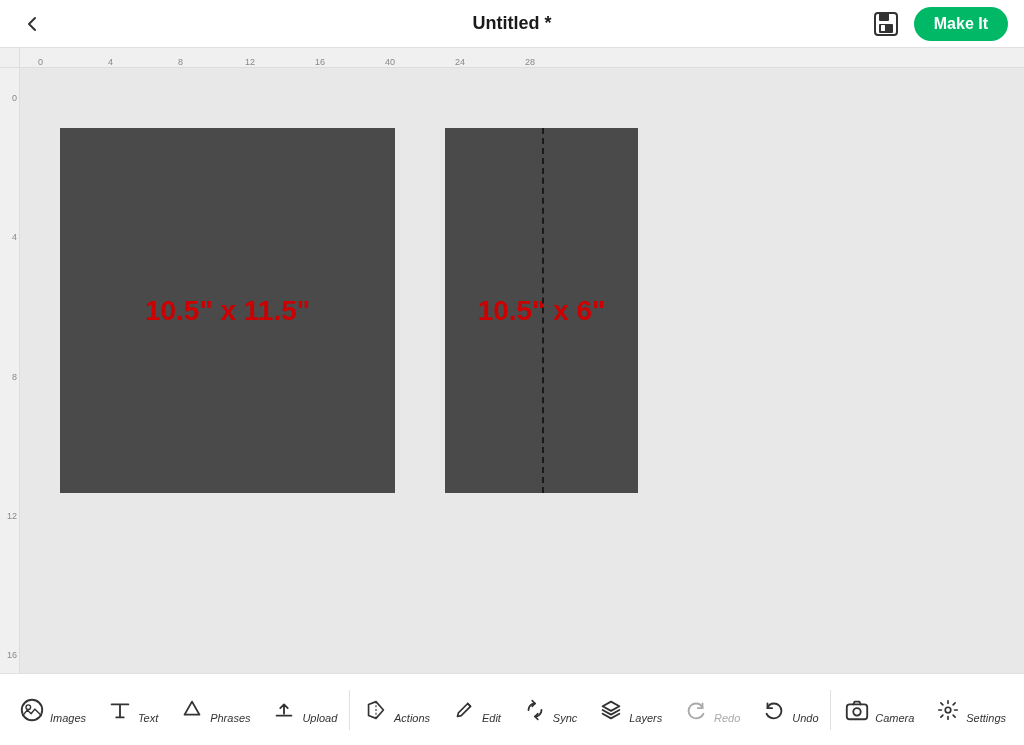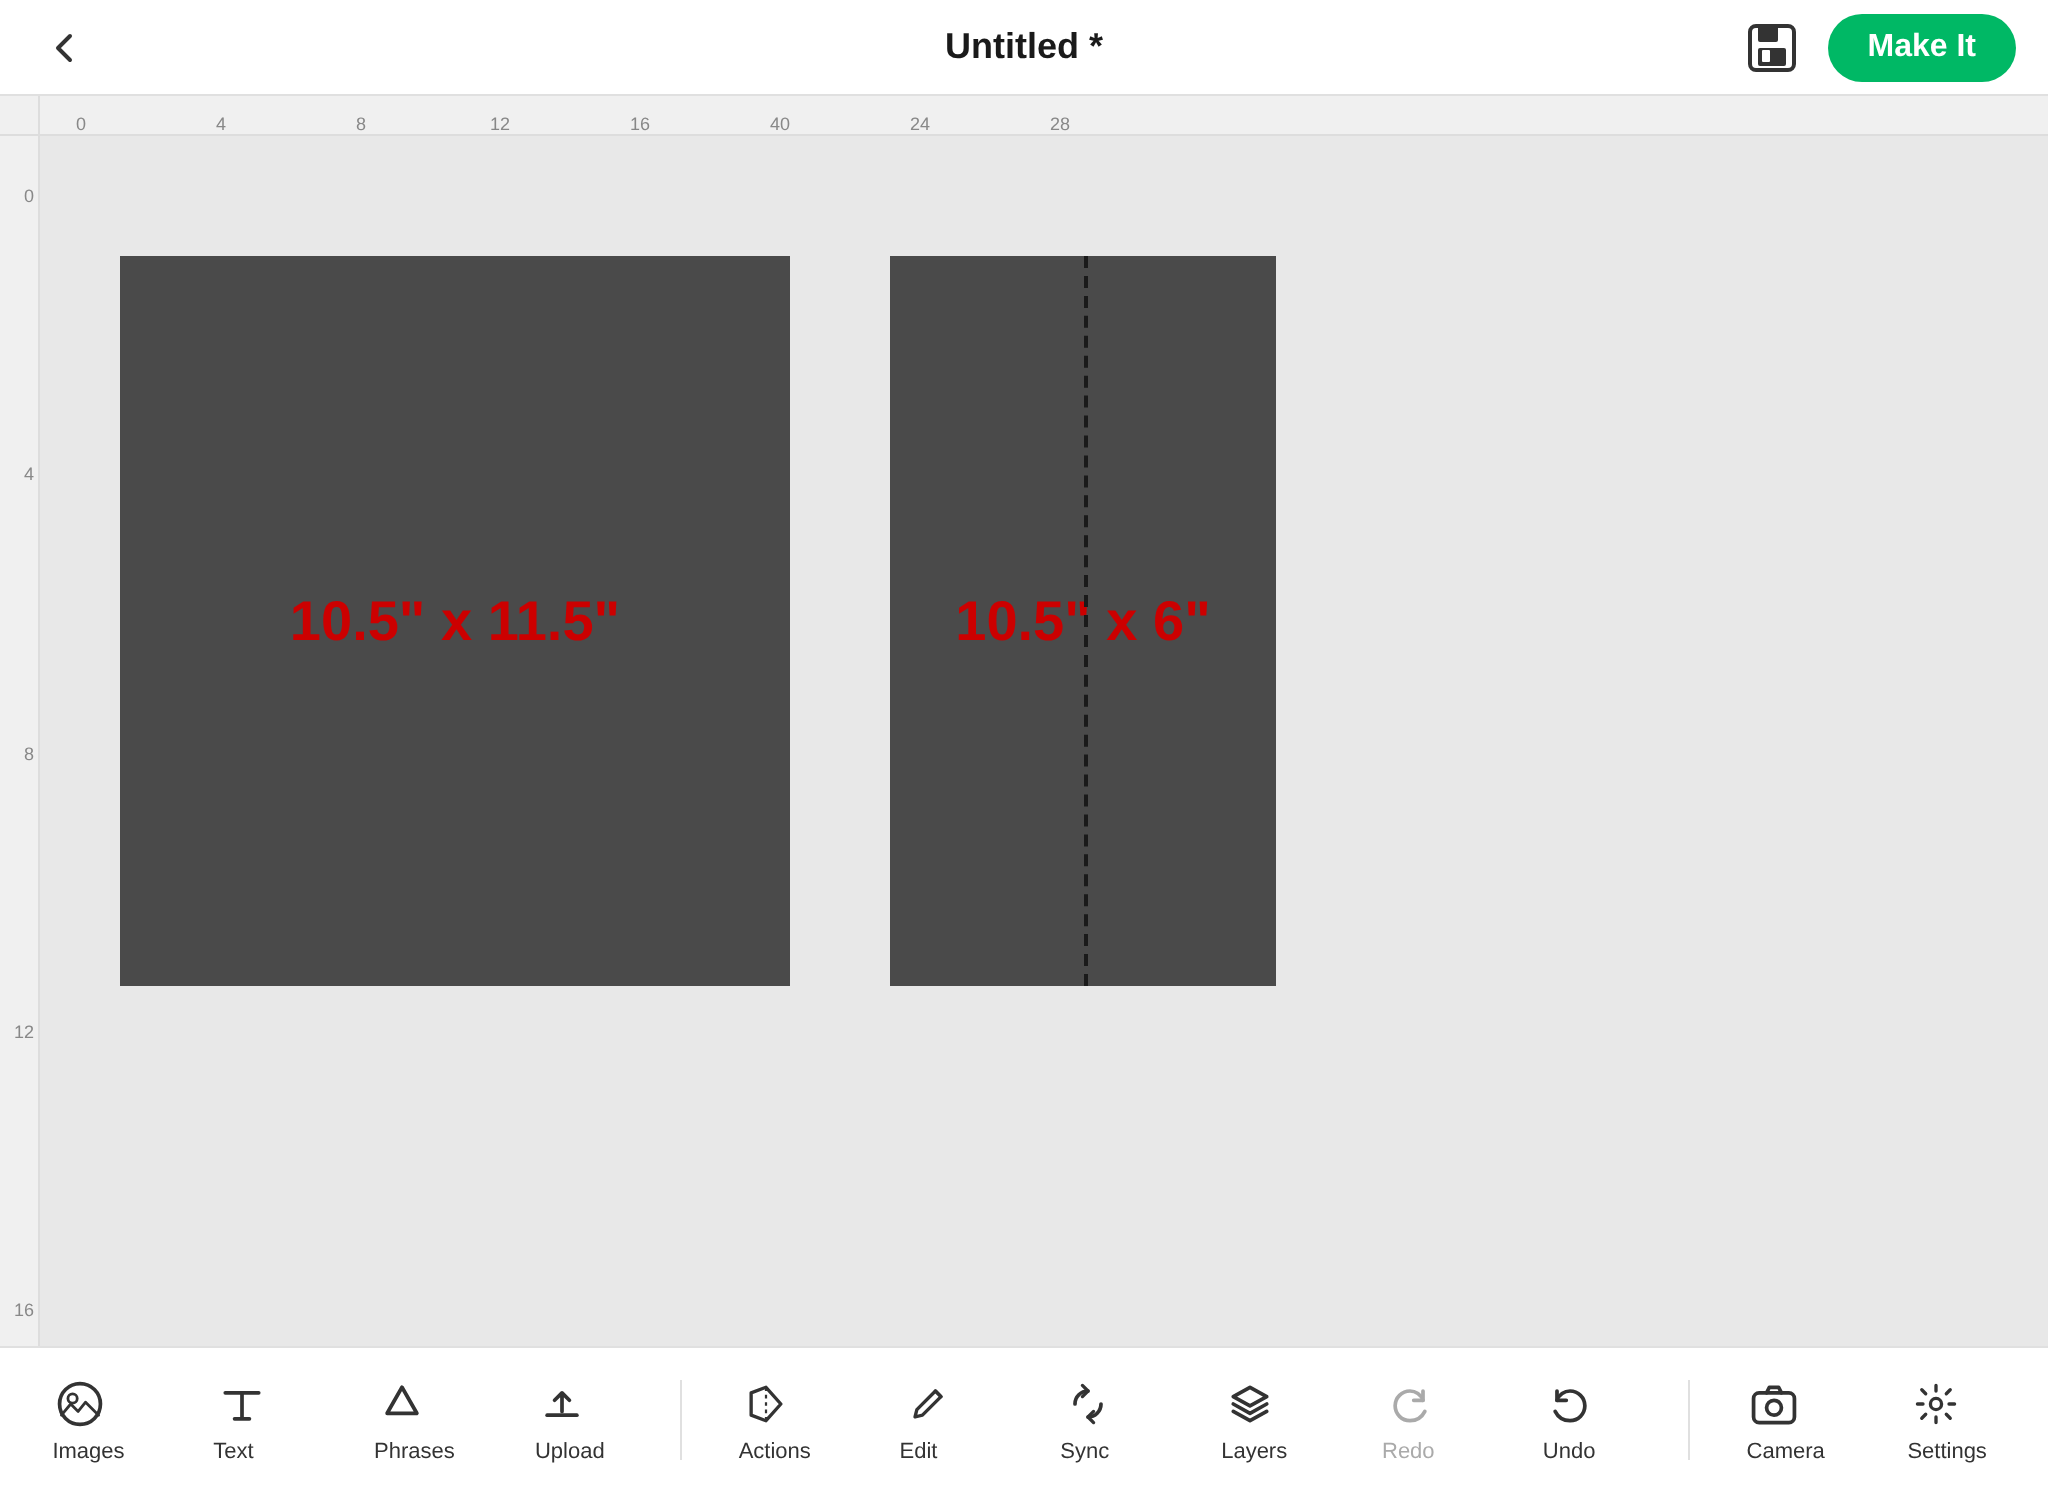--- a/index.html
+++ b/index.html
@@ -157,28 +157,29 @@
       border-top: 1px solid #e0e0e0;
       display: flex;
       align-items: center;
       justify-content: space-around;
       padding: 0 8px;
       flex-shrink: 0;
     }
 
     .tool-item {
       display: flex;
-      flex-direction: column;
-      align-items: flex-start;
+      flex-direction: row;
+      align-items: flex-end;
       justify-content: center;
       gap: 4px;
       cursor: pointer;
       min-width: 60px;
       padding: 4px 8px;
       border-radius: 8px;
+      font-style: italic;
     }
 
     .tool-icon {
       width: 28px;
       height: 28px;
       display: flex;
       align-items: center;
       justify-content: center;
     }
     .tool-label {

